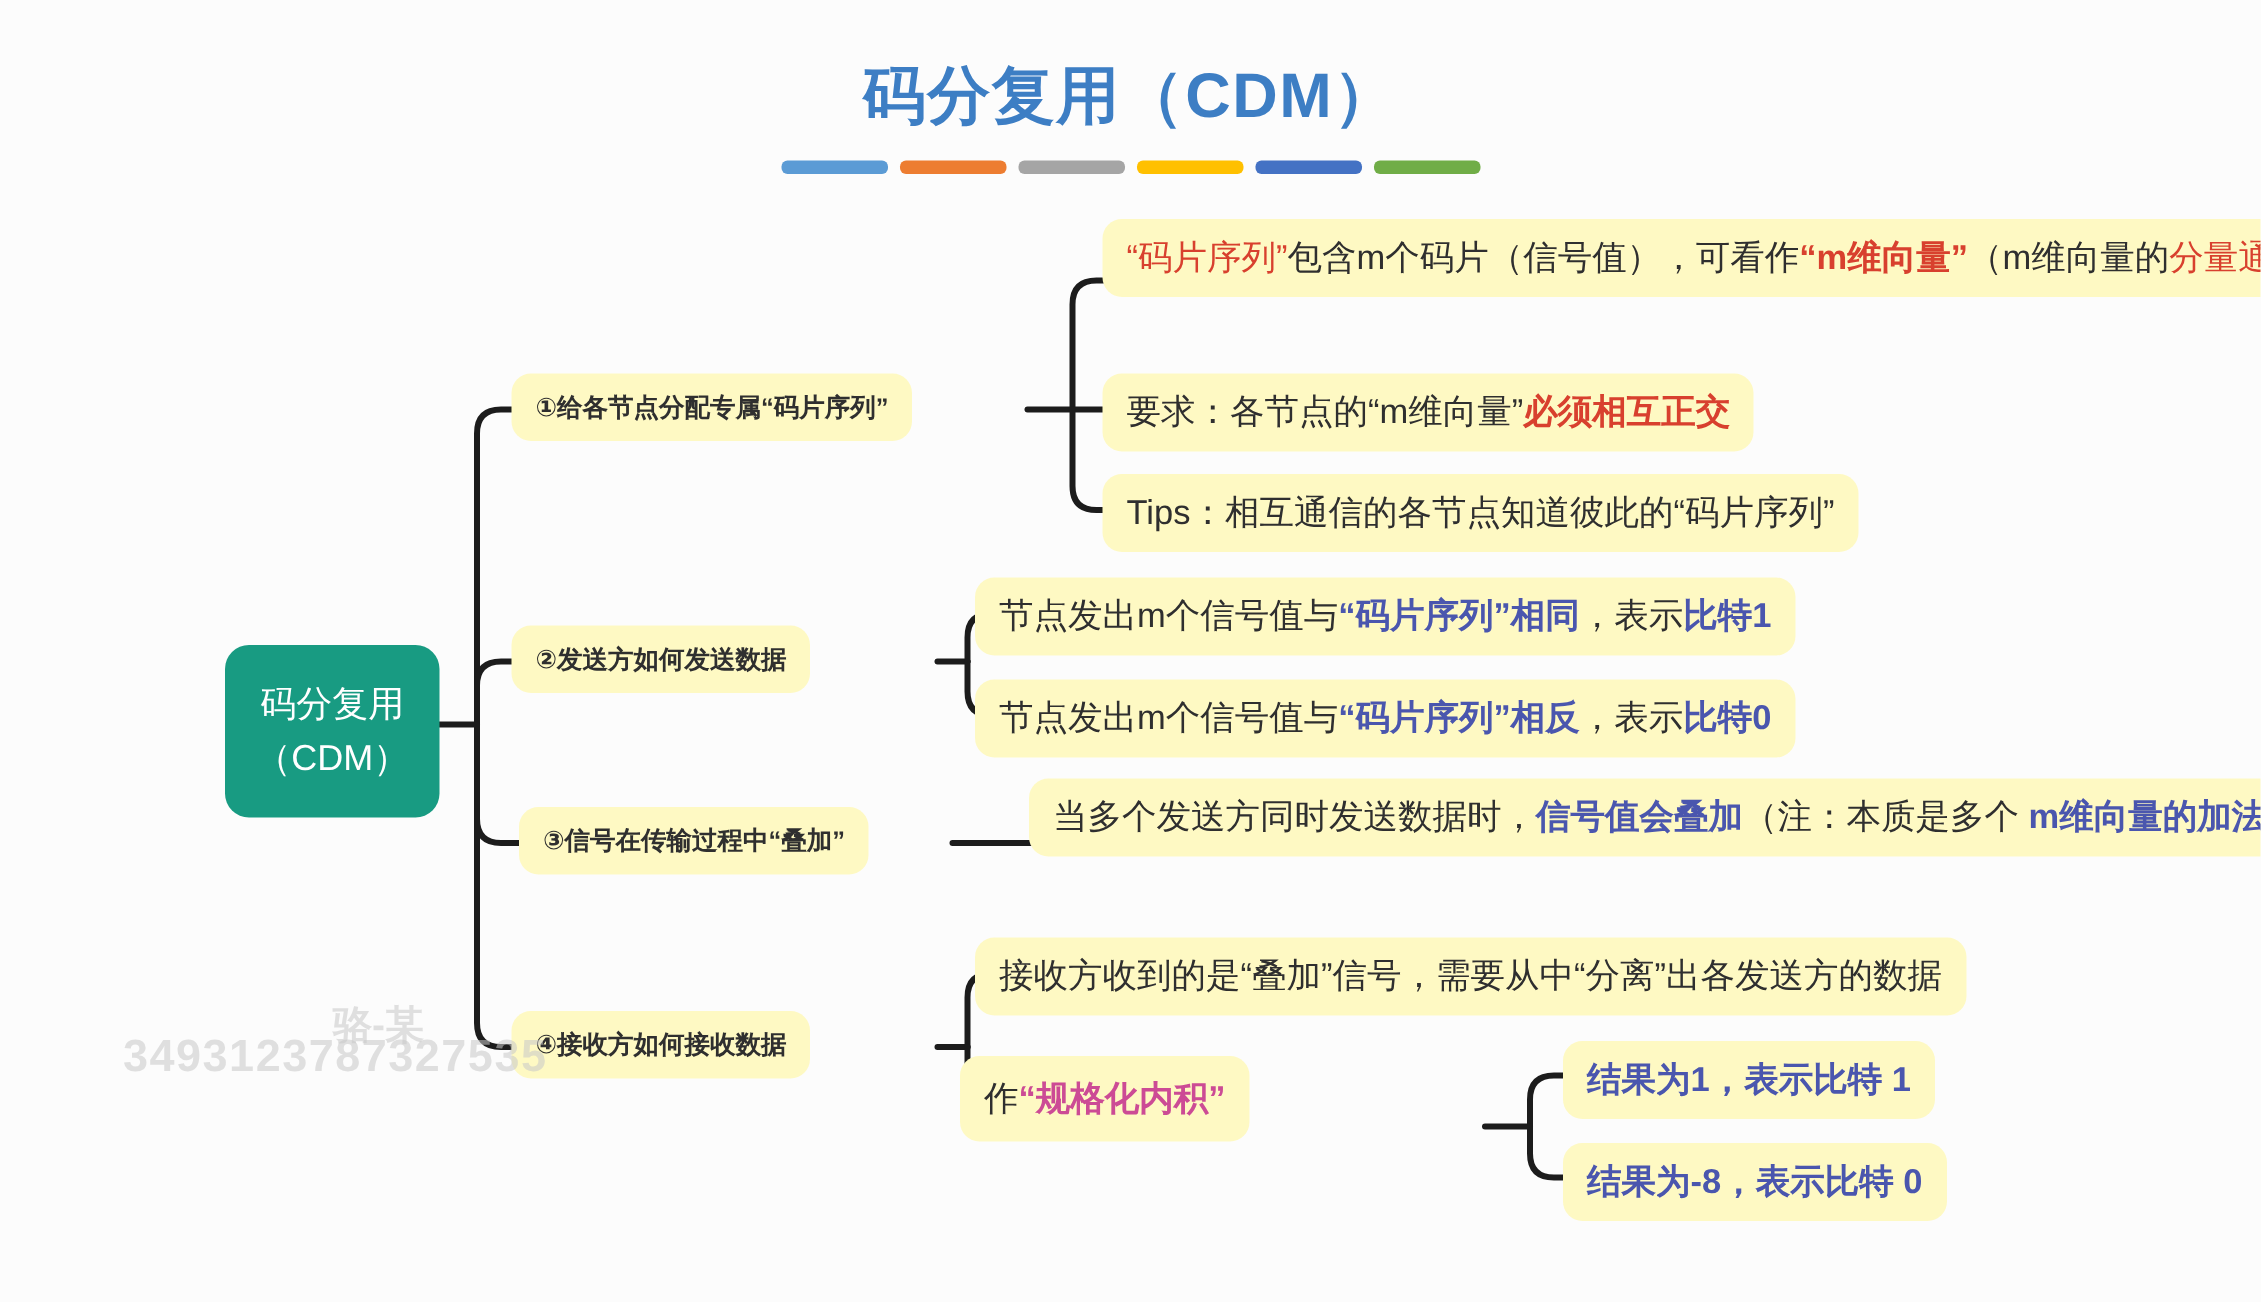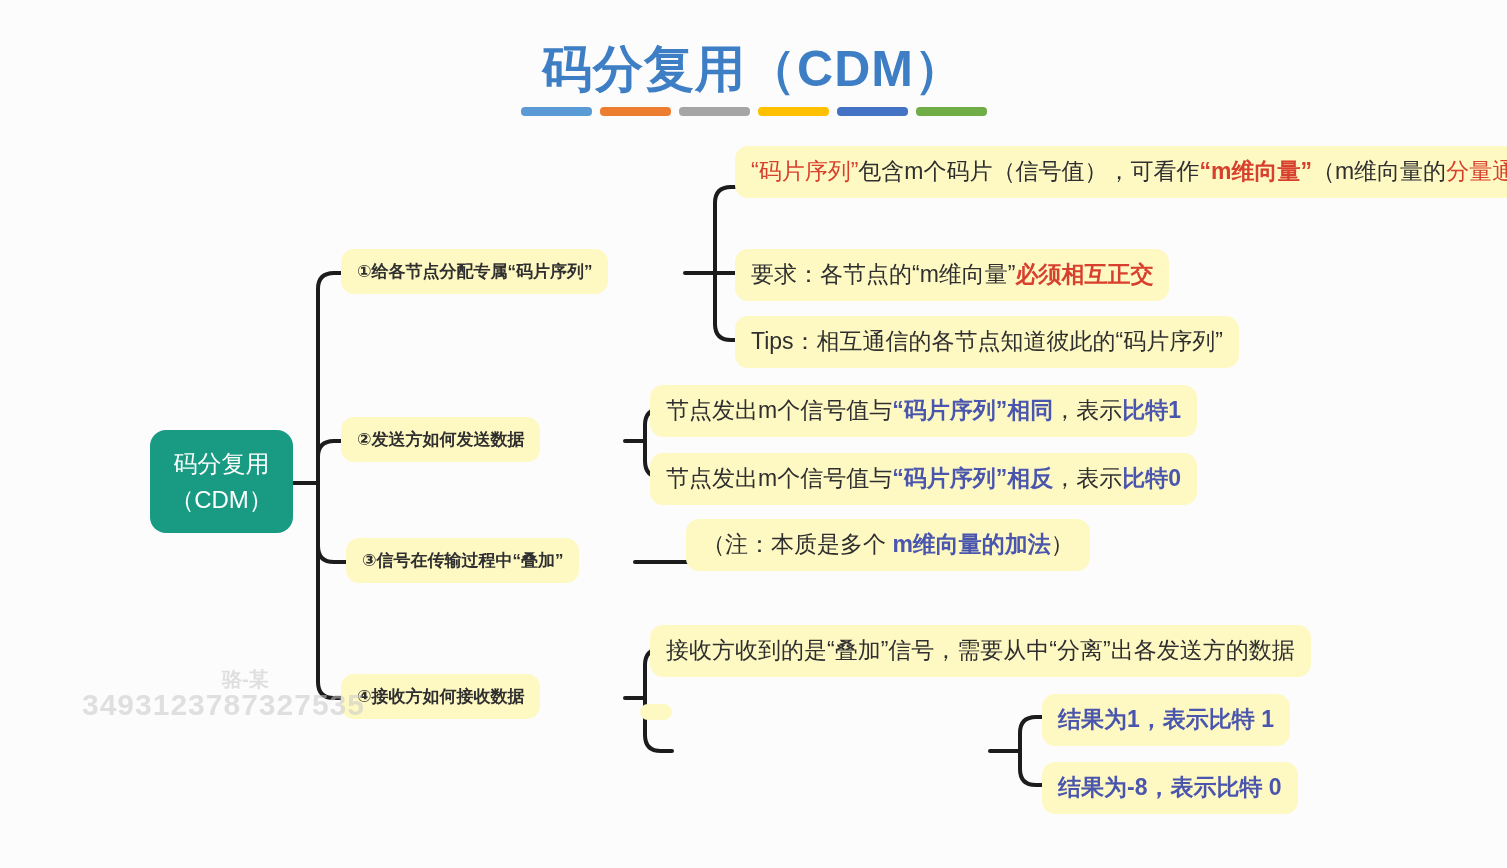--- a/index.html
+++ b/index.html
@@ -5,31 +5,31 @@
   html,body{margin:0;padding:0;}
   body{
     width:1507px;height:868px;position:relative;overflow:hidden;
     background:#fcfcfc;
     font-family:"Liberation Sans","DejaVu Sans",sans-serif;
   }
   .abs{position:absolute;}
   
   #title{
     left:0;right:0;top:36px;text-align:center;
-    font-size:50px;font-weight:700;color:#3D7EC4;letter-spacing:1px;
+    font-size:42px;font-weight:700;color:#3D7EC4;letter-spacing:1px;
   }
   
   #bars{left:0;right:0;top:107px;display:flex;justify-content:center;gap:8px;}
   .bar{width:71px;height:9px;border-radius:4px;background:#ccc;}
   
   #wires{left:0;top:0;width:1507px;height:868px;z-index:0;}
   #wires path{fill:none;stroke:#1c1c1c;stroke-width:4;stroke-linecap:round;}
   
   #root{
-    left:150px;top:430px;width:143px;height:103px;z-index:2;
+    left:150px;top:430px;width:143px;height:115px;z-index:2;
     background:#189B82;border-radius:16px;color:#fff;
     display:flex;flex-direction:column;align-items:center;justify-content:center;
     font-size:24px;line-height:1.5;font-weight:500;
   }
   
   .node,.leaf{
     z-index:1;background:#fef9c3;border-radius:13px;color:#2f2f2f;
     display:flex;justify-content:center;
     white-space:nowrap;
   }
@@ -51,21 +51,21 @@
   #b4c2{left:1042px;top:762px;}
   
   .seg-k{color:#2f2f2f;}
   .seg-r{color:#D8402E;}
   .seg-rb{color:#D8402E;font-weight:700;}
   .seg-bb{color:#4A56AE;font-weight:700;}
   .seg-p{color:#CC4B95;font-weight:700;}
   .seg-ri{color:#D8402E;font-weight:700;font-style:italic;}
   
   .wm{color:#c9c9c9;opacity:.55;z-index:3;font-weight:600;}
-  #wm1{left:222px;top:666px;font-size:20px;}
+  #wm1{left:222px;top:666px;font-size:26px;}
   #wm2{left:82px;top:688px;font-size:30px;letter-spacing:1px;}
 </style>
 </head>
 <body>
 
 <svg id="wires" class="abs" viewBox="0 0 1507 868">
   <path d="M293 483 H318"></path>
   <path d="M318 483 V289 Q318 273 334 273 H345"></path>
   <path d="M318 483 V457 Q318 441 334 441 H345"></path>
   <path d="M318 483 V546 Q318 562 334 562 H350"></path>
@@ -118,27 +118,29 @@
   </div>
 
 <div id="b2l1" class="abs leaf">
     <div><span class="seg-k">节点发出m个信号值与</span><span class="seg-bb">“码片序列”相同</span><span class="seg-k">，表示</span><span class="seg-bb">比特1</span></div>
   </div>
 <div id="b2l2" class="abs leaf">
     <div><span class="seg-k">节点发出m个信号值与</span><span class="seg-bb">“码片序列”相反</span><span class="seg-k">，表示</span><span class="seg-bb">比特0</span></div>
   </div>
 
 <div id="b3l1" class="abs leaf">
+    <div><span class="seg-k">当多个发送方同时发送数据时，</span><span class="seg-bb">信号值会叠加</span></div>
     <div><span class="seg-k">（注：本质是多个 </span><span class="seg-bb">m维向量的加法</span><span class="seg-k">）</span></div>
   </div>
 
 <div id="b4l1" class="abs leaf">
     <div><span class="seg-k">接收方收到的是“叠加”信号，需要从中“分离”出各发送方的数据</span></div>
   </div>
 <div id="b4l2" class="abs leaf">
+    <div><span class="seg-k">作</span><span class="seg-p">“规格化内积”</span></div>
   </div>
 <div id="b4c1" class="abs leaf">
     <div><span class="seg-bb">结果为1，表示比特 1</span></div>
   </div>
 <div id="b4c2" class="abs leaf">
     <div><span class="seg-bb">结果为-8，表示比特 0</span></div>
   </div>
 
 <div id="wm1" class="abs wm">骆-某</div>
 <div id="wm2" class="abs wm">3493123787327535</div>

